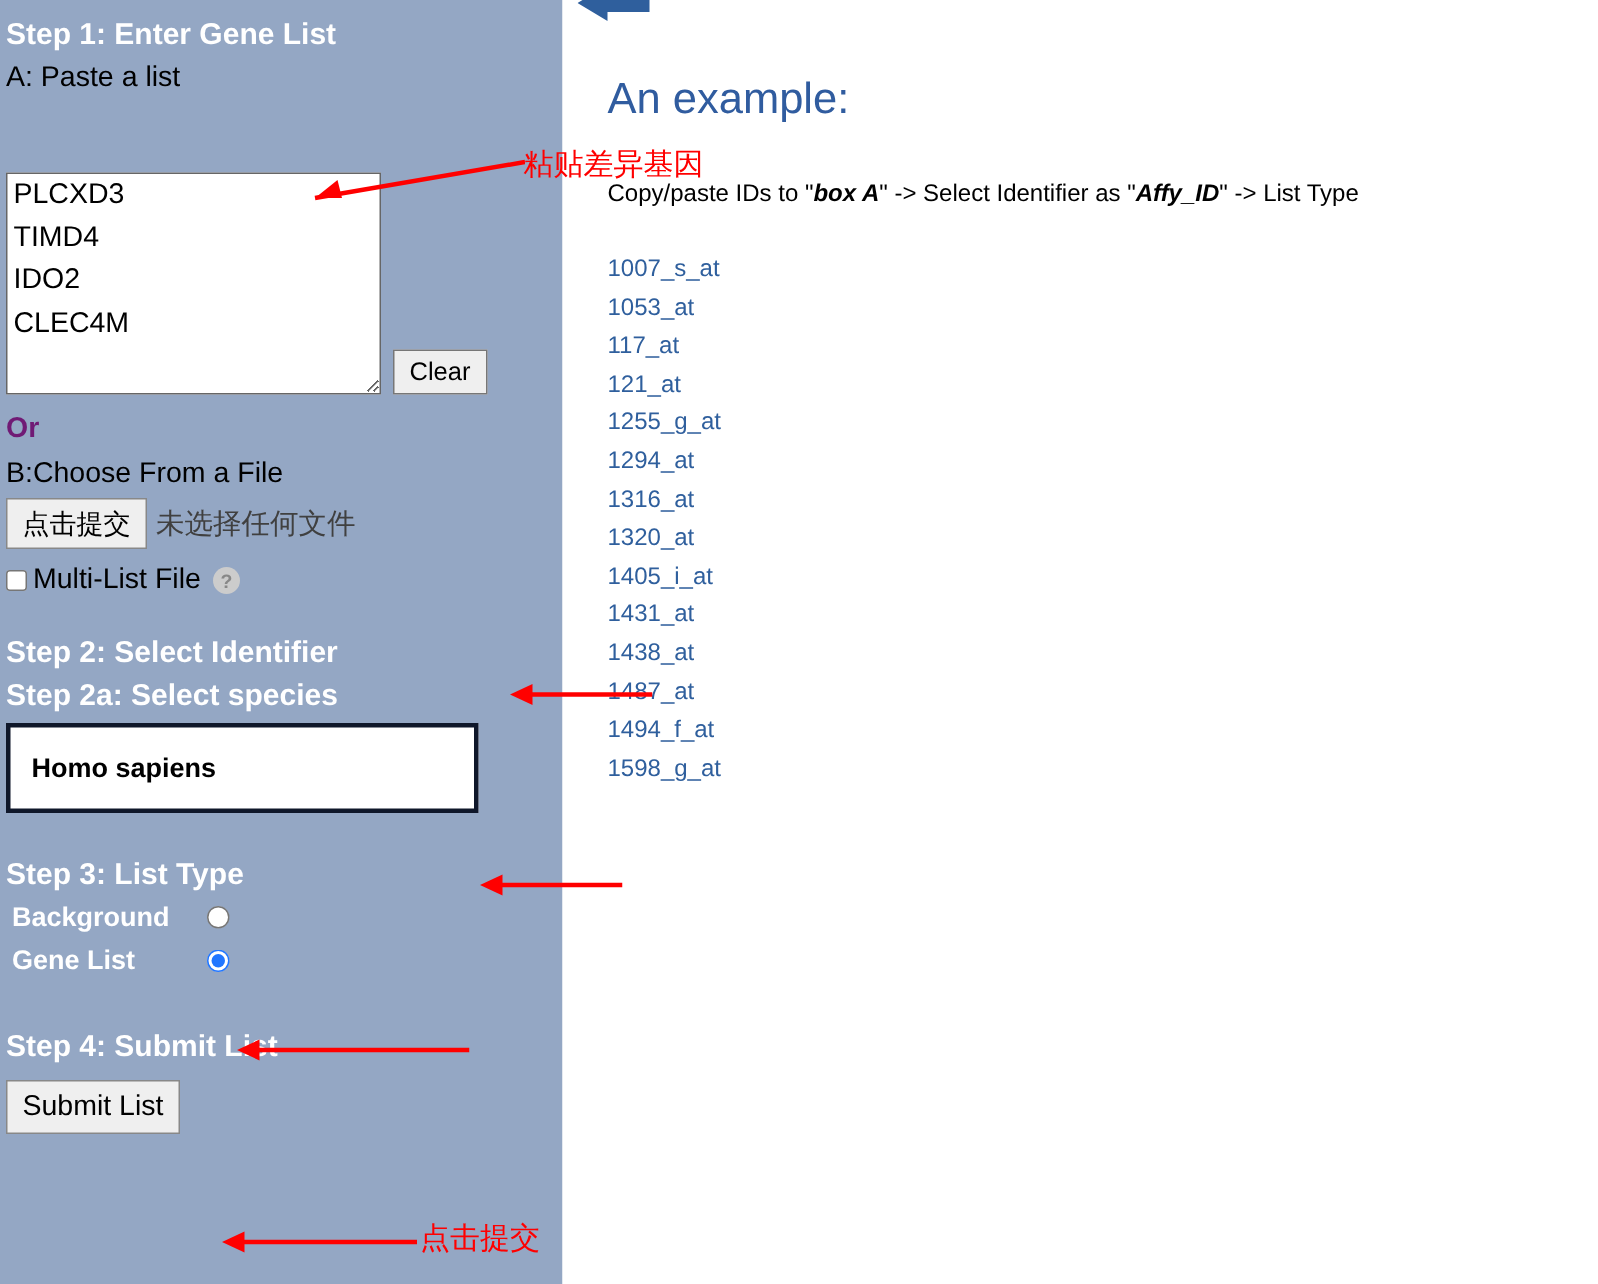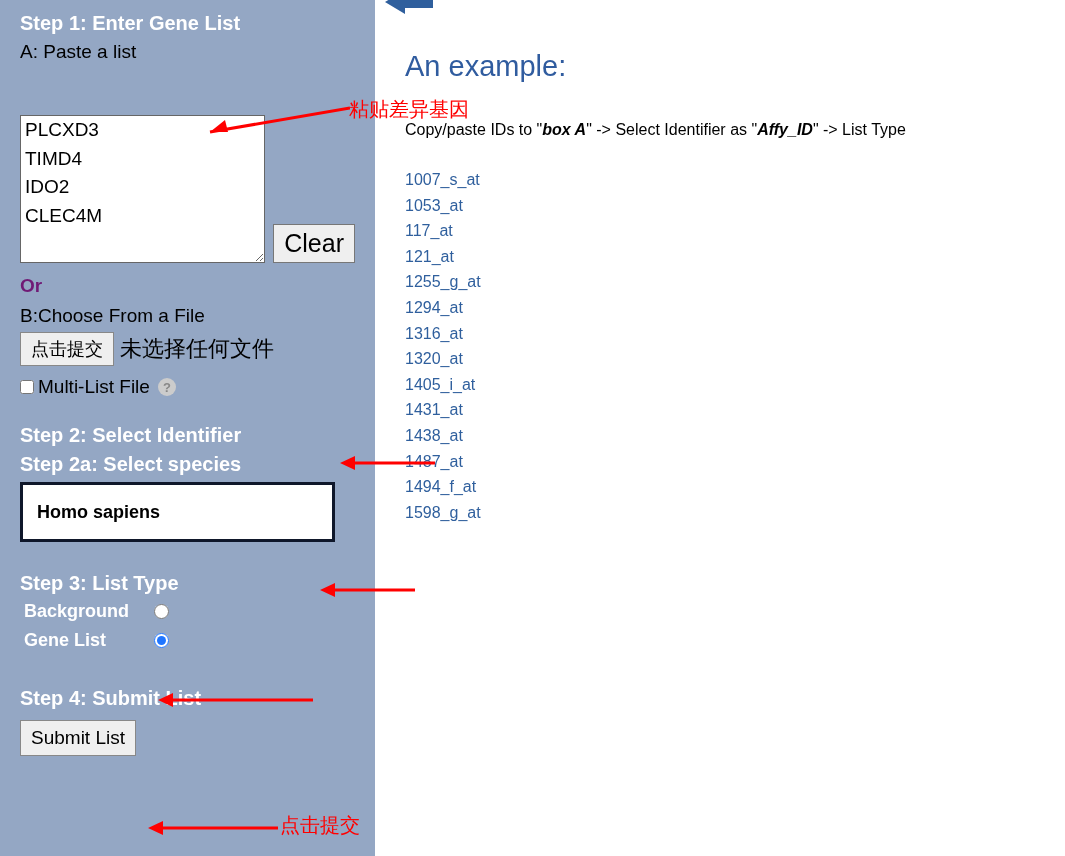--- a/index.html
+++ b/index.html
@@ -7,21 +7,21 @@
       font-family: Arial, sans-serif;
       display: flex;
       width: 1065px;
       height: 856px;
       overflow: hidden;
       position: relative;
     }
     .left-panel {
       width: 375px;
       background: #94A7C4;
-      padding: 8px 20px;
+      padding: 8px 4px;
       position: relative;
     }
     .right-panel {
       flex: 1;
       background: #fff;
       padding: 0 0 0 30px;
       position: relative;
     }
     .step-title {
       color: #fff;
@@ -48,21 +48,21 @@
       resize: both;
       overflow-y: scroll;
       font-family: Arial, sans-serif;
       background: #fff;
       border: 1px solid #666;
       line-height: 1.5;
       margin-top: 47px;
     }
     .clear-btn {
       padding: 4px 10px;
-      font-size: 25px;
+      font-size: 17px;
       background: #efefef;
       border: 1px solid #777;
       cursor: pointer;
     }
     .or-label {
       color: #701a75;
       font-weight: bold;
       font-size: 19px;
       margin: 12px 0 8px;
     }
@@ -73,22 +73,22 @@
       margin-bottom: 10px;
     }
     .file-btn {
       padding: 4px 10px;
       font-size: 18px;
       background: #efefef;
       border: 1px solid #888;
       cursor: pointer;
     }
     .file-status {
-      color: #000000;
-      font-size: 22px;
+      color: #404040;
+      font-size: 19px;
     }
     .multi-row {
       display: flex;
       align-items: center;
       gap: 4px;
       margin-bottom: 26px;
     }
     .multi-checkbox {
       width: 14px;
       height: 14px;

